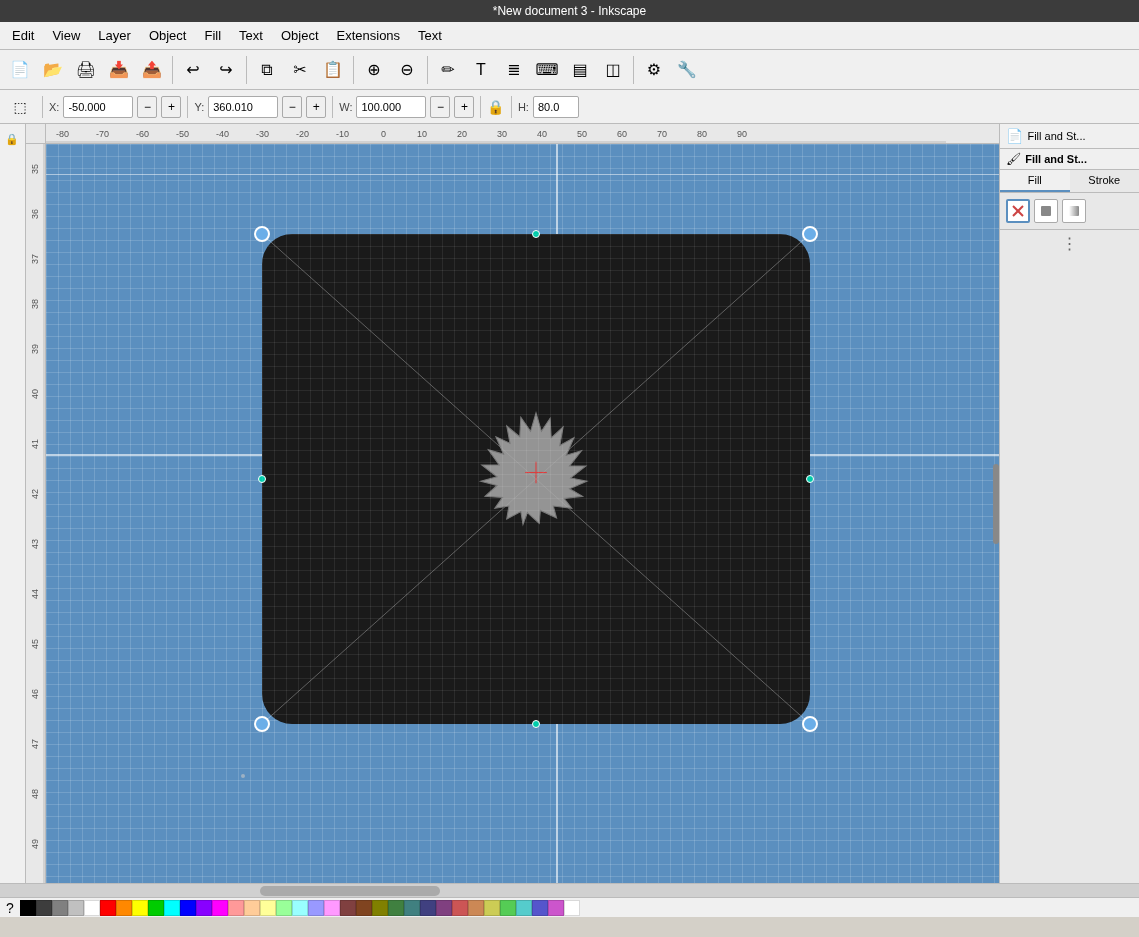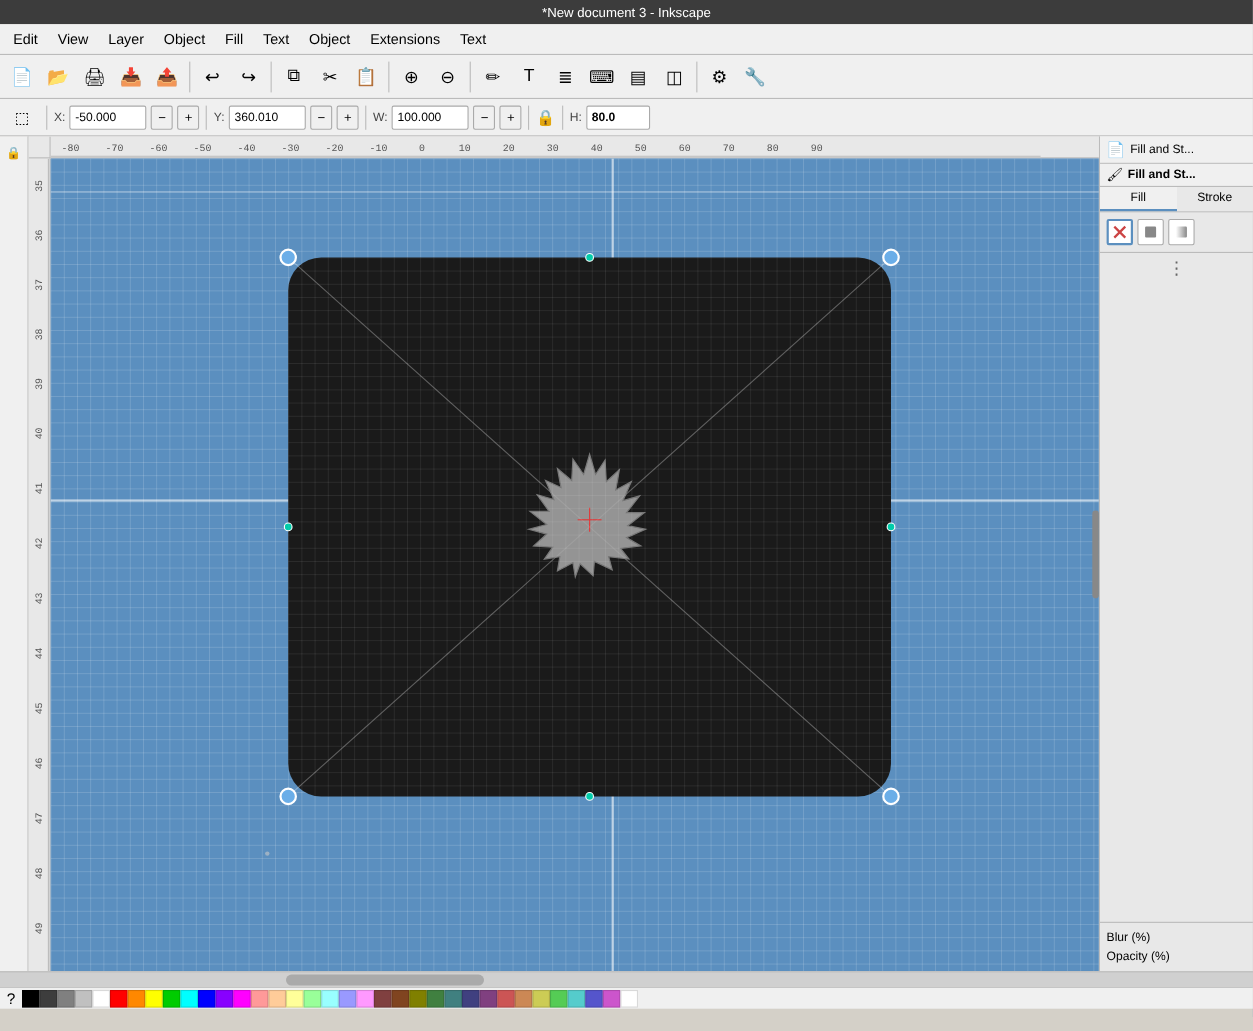--- a/index.html
+++ b/index.html
@@ -123,22 +123,21 @@
       font-size: 13px;
       border-radius: 2px;
       border: 1px solid transparent;
     }
 
     
     #canvas-container {
       flex: 1;
       position: relative;
       overflow: hidden;
-      background: #e5e5e5;
-      font-family: Liberation Mono, monospace;
+      background: #404040;
     }
 
     
     #top-ruler {
       position: absolute;
       top: 0; left: 20px; right: 0;
       height: 20px;
       background: #e8e8e8;
       border-bottom: 1px solid #bbb;
       overflow: hidden;
@@ -448,21 +447,21 @@
   <div class="ctrl-btn">+</div>
   <div class="ctrl-sep"></div>
   <span class="ctrl-label">W:</span>
   <input class="ctrl-input" value="100.000" style="">
   <div class="ctrl-btn">−</div>
   <div class="ctrl-btn">+</div>
   <div class="ctrl-sep"></div>
   <span class="ctrl-label" style="font-size:14px;">🔒</span>
   <div class="ctrl-sep"></div>
   <span class="ctrl-label">H:</span>
-  <input class="ctrl-input" style="width: 58px; font-weight: bold;" value="80.0">
+  <input class="ctrl-input" style="width: 46px;" value="80.0">
 </div>
 
 <div id="main-area" style="height: calc(100vh - 22px - 28px - 40px - 34px - 34px - 20px); display:flex;">
 
   <div id="left-toolbar">
     <div class="left-tool-btn" style="font-size:11px;">🔒</div>
   </div>
 
   <div id="canvas-container" style="flex:1; position:relative; overflow:hidden;">
 
@@ -602,28 +601,20 @@
                 <stop offset="100%" stop-color="#888"></stop>
               </linearGradient>
             </defs>
         </svg>
       </div>
     </div>
 
 
     <div class="three-dot" style="text-align:right; padding: 4px 8px;">⋮</div>
 
-    <div id="panel-bottom" style="margin-top:auto; border-top:1px solid #bbb; padding:4px 6px;">
-      <div class="panel-row">
-        <span style="font-size:11px;">Blur (%)</span>
-      </div>
-      <div class="panel-row">
-        <span style="font-size:11px;">Opacity (%)</span>
-      </div>
-    </div>
   </div>
 </div>
 
 <div id="h-scrollbar">
   <div class="h-scroll-thumb"></div>
 </div>
 
 <div id="palette-bar">
   <div class="palette-icon">?</div>
 <div class="palette-color" style="background: rgb(0, 0, 0);"></div>

